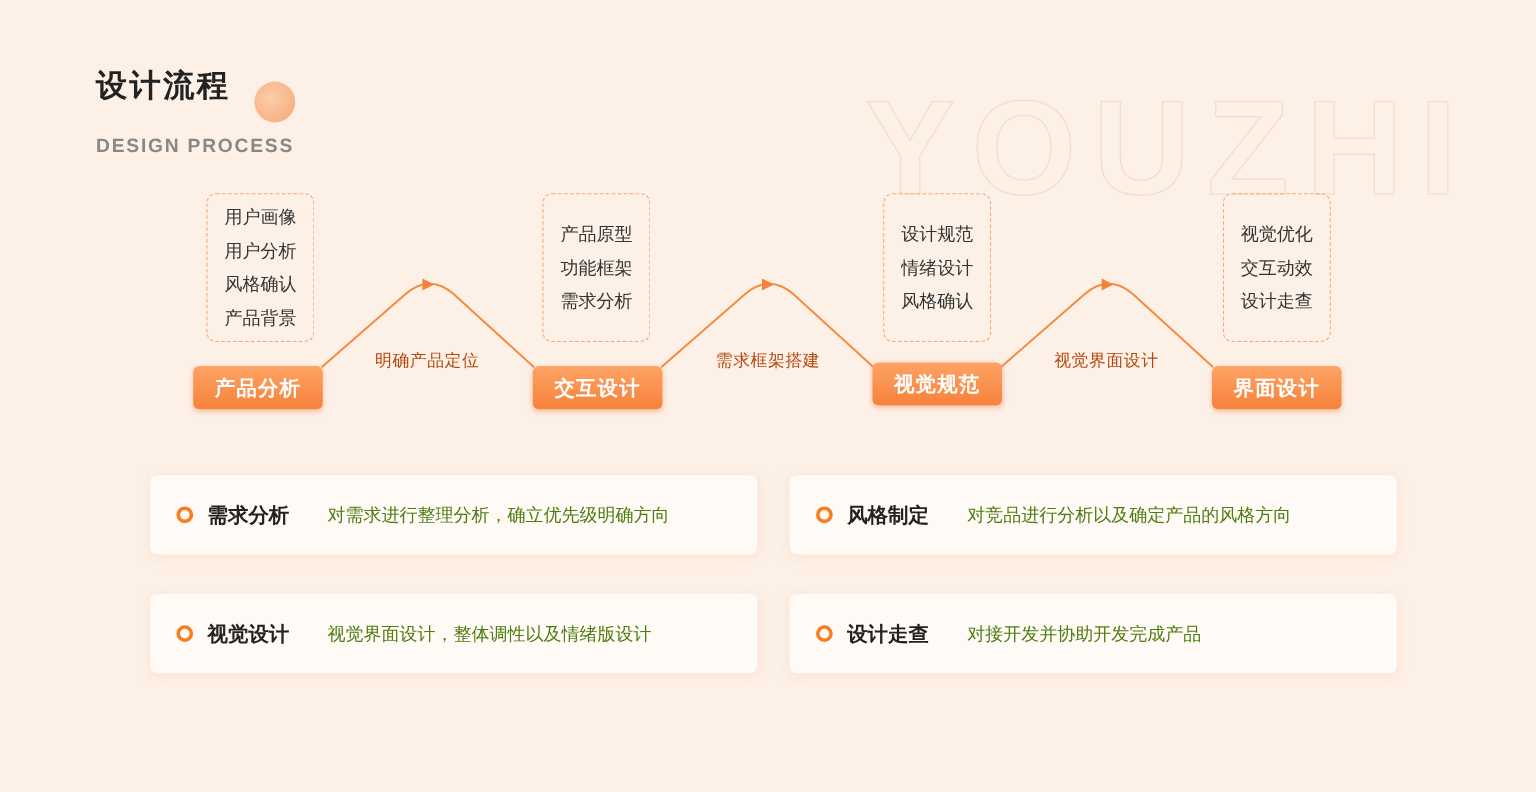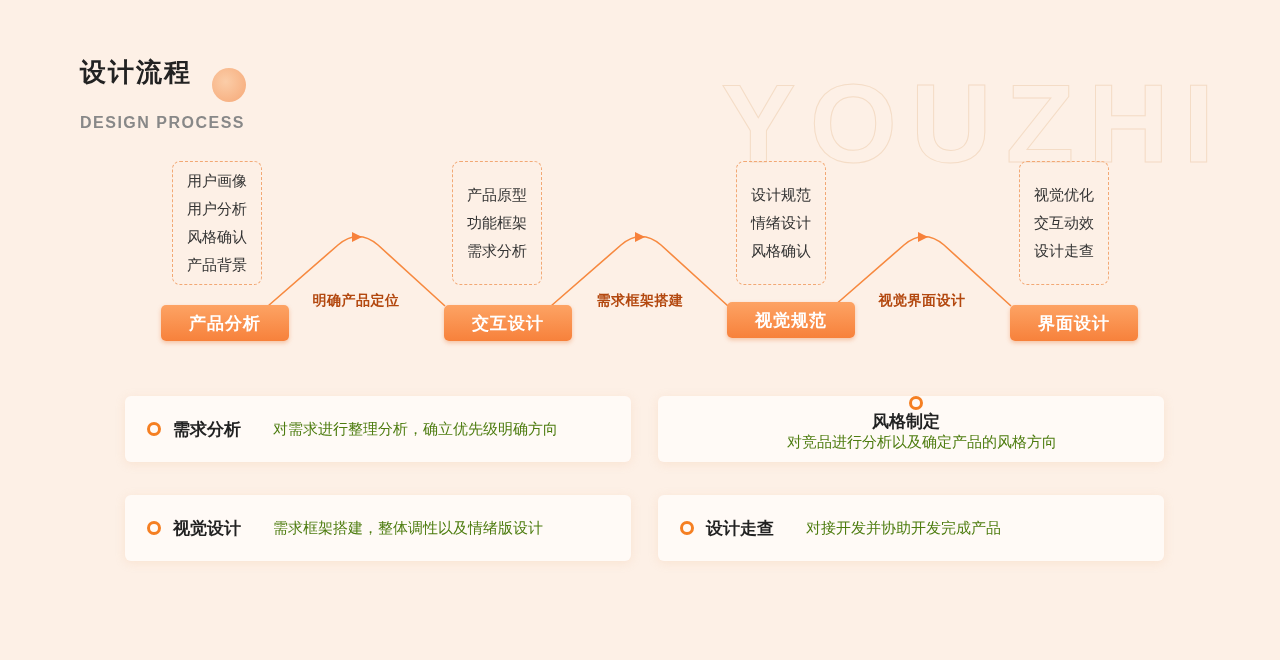--- a/index.html
+++ b/index.html
@@ -35,29 +35,29 @@
   }
   svg.flow { position: absolute; left: 0; top: 0; }
   .bubble {
     position: absolute; width: 90px; height: 124px;
     border: 1.5px dashed #f2a874; border-radius: 8px;
     display: flex; flex-direction: column; justify-content: center; align-items: center;
     gap: 8px;
   }
   .bubble span { font-size: 15px; color: #333; line-height: 20px; }
   .step {
-    position: absolute; width: 128px; height: 36px;
+    position: absolute; width: 108px; height: 36px;
     border-radius: 5px;
     background: linear-gradient(180deg, #fda364 0%, #f7813b 100%);
     box-shadow: 0 2px 4px rgba(230,110,40,0.35);
     color: #fff; font-size: 17px; font-weight: 700;
     display: flex; align-items: center; justify-content: center; letter-spacing: 1px;
   }
   .link-label {
-    position: absolute; font-size: 14px; font-weight: 700; color: #b3480f;
+    position: absolute; font-size: 14px; font-weight: 400; color: #b3480f;
     width: 140px; text-align: center; letter-spacing: 0.5px;
   }
   .card {
     position: absolute; width: 506px; height: 66px;
     background: #fffaf6; border-radius: 6px;
     box-shadow: 0 2px 10px rgba(240,190,150,0.25);
     display: flex; align-items: center; padding-left: 22px;
   }
   .card .ring {
     width: 14px; height: 14px; border-radius: 50%;
@@ -122,27 +122,27 @@
 
 <div class="link-label" style="left:286px; top:292px;">明确产品定位</div>
 <div class="link-label" style="left:570px; top:292px;">需求框架搭建</div>
 <div class="link-label" style="left:852px; top:292px;">视觉界面设计</div>
 
 <div class="card" style="left:125px; top:396px;">
   <span class="ring"></span>
   <span class="ctitle">需求分析</span>
   <span class="cdesc">对需求进行整理分析，确立优先级明确方向</span>
 </div>
-<div class="card" style="left:658px; top:396px;flex-direction:column;">
+<div class="card" style="left:658px; top:396px;">
   <span class="ring"></span>
   <span class="ctitle">风格制定</span>
   <span class="cdesc">对竞品进行分析以及确定产品的风格方向</span>
 </div>
 <div class="card" style="left:125px; top:495px;">
   <span class="ring"></span>
   <span class="ctitle">视觉设计</span>
-  <span class="cdesc">需求框架搭建，整体调性以及情绪版设计</span>
+  <span class="cdesc">视觉界面设计，整体调性以及情绪版设计</span>
 </div>
 <div class="card" style="left:658px; top:495px;">
   <span class="ring"></span>
   <span class="ctitle">设计走查</span>
   <span class="cdesc">对接开发并协助开发完成产品</span>
 </div>
 
 </body></html>

